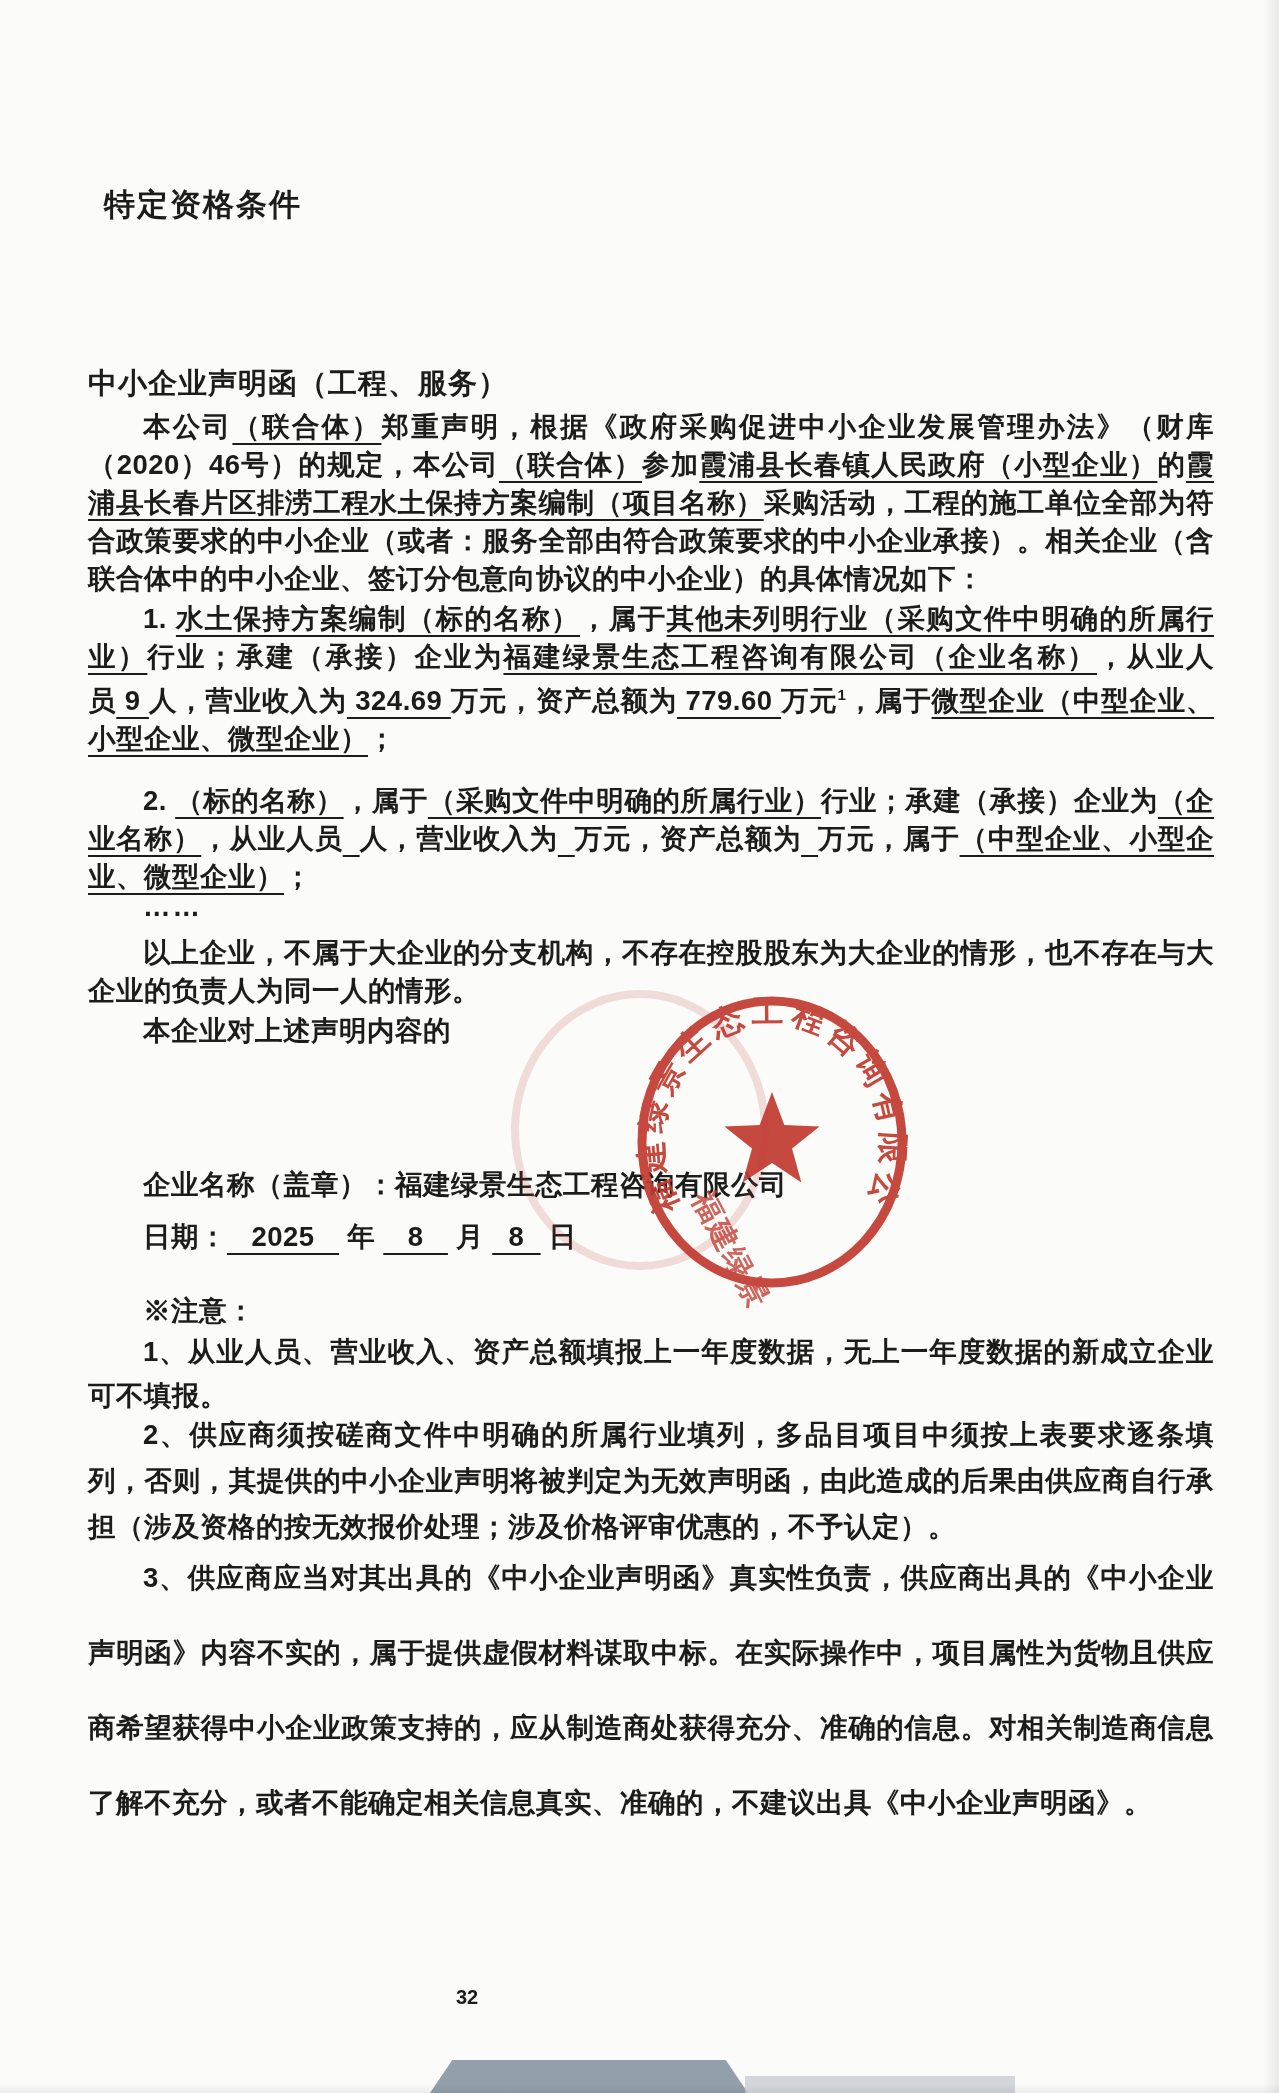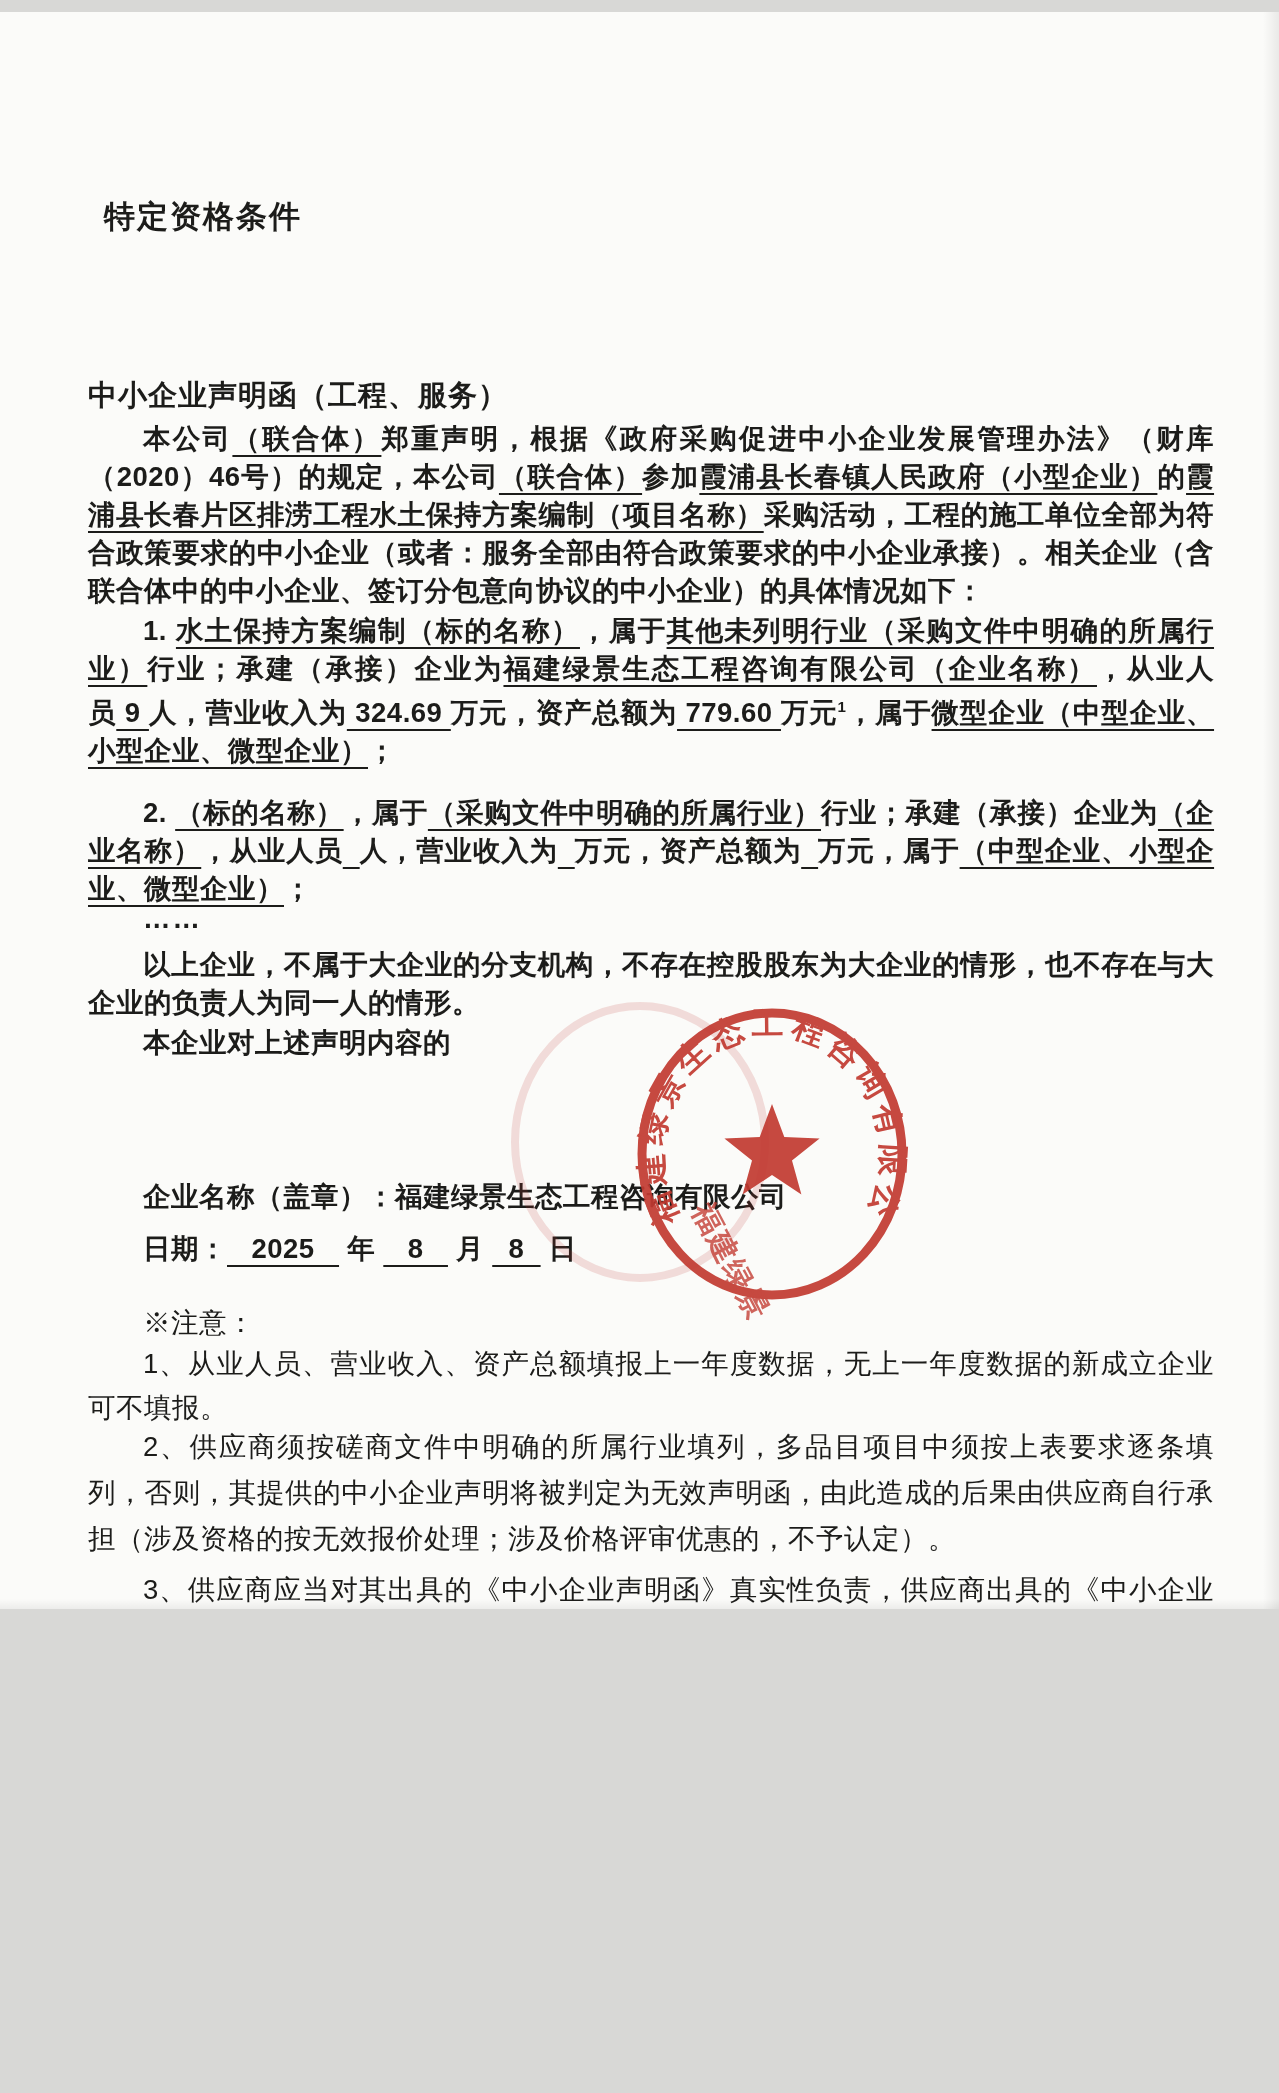--- a/index.html
+++ b/index.html
@@ -1,17 +1,17 @@
 <!DOCTYPE html>
 <html><head>
 <meta charset="utf-8">
 <style>
   html,body{margin:0;padding:0;background:#d8d8d6;}
   .page{
-    position:relative;width:1279px;height:1597px;margin:12px auto;
+    position:relative;width:1279px;height:2093px;margin:0 auto;
     background:#fbfbf9;overflow:hidden;
     font-family:"Liberation Sans",sans-serif;color:#1c1c1a;
   }
   
   .edge-right{position:absolute;right:0;top:0;width:16px;height:100%;
     background:linear-gradient(to right,rgba(0,0,0,0),rgba(0,0,0,.07));}
   .edge-bottom{position:absolute;left:0;bottom:0;width:100%;height:10px;
     background:linear-gradient(to bottom,rgba(0,0,0,0),rgba(0,0,0,.06));}
 
   .h1{position:absolute;left:104px;top:184px;font-size:31px;font-weight:700;letter-spacing:2px;}
@@ -19,26 +19,26 @@
   .doc-title{position:absolute;left:88px;top:364px;width:1126px;text-align:left;
     font-size:29px;font-weight:700;letter-spacing:1px;}
 
   .blk{position:absolute;left:88px;width:1126px;font-size:27.5px;line-height:38px;
     text-align:justify;font-weight:600;letter-spacing:.5px;}
   .indent{text-indent:2em;}
   .u{text-decoration:underline;text-decoration-thickness:2px;text-underline-offset:7px;}
   sup{font-size:.55em;font-weight:600;}
 
   .sig{font-weight:600;}
-  .note{font-weight:400;}
+  .note{font-weight:700;}
   .lh44{line-height:44px;}
   .lh46{line-height:46px;}
   .lh75{line-height:75px;}
 
-  .page-num{position:absolute;left:438px;top:1986px;font-size:20px;font-weight:700;}
+  .page-num{position:absolute;left:456px;top:1986px;font-size:20px;font-weight:700;}
 
   .stamp-wrap{position:absolute;left:440px;top:930px;width:480px;height:420px;pointer-events:none;}
 
   .artifact-a{position:absolute;left:430px;top:2060px;width:318px;height:33px;
     background:#93a0ac;clip-path:polygon(7% 0,93% 0,100% 100%,0 100%);}
   .artifact-b{position:absolute;left:745px;top:2076px;width:270px;height:17px;
     background:#c9ced4;opacity:.8;}
 </style>
 </head>
 <body>

